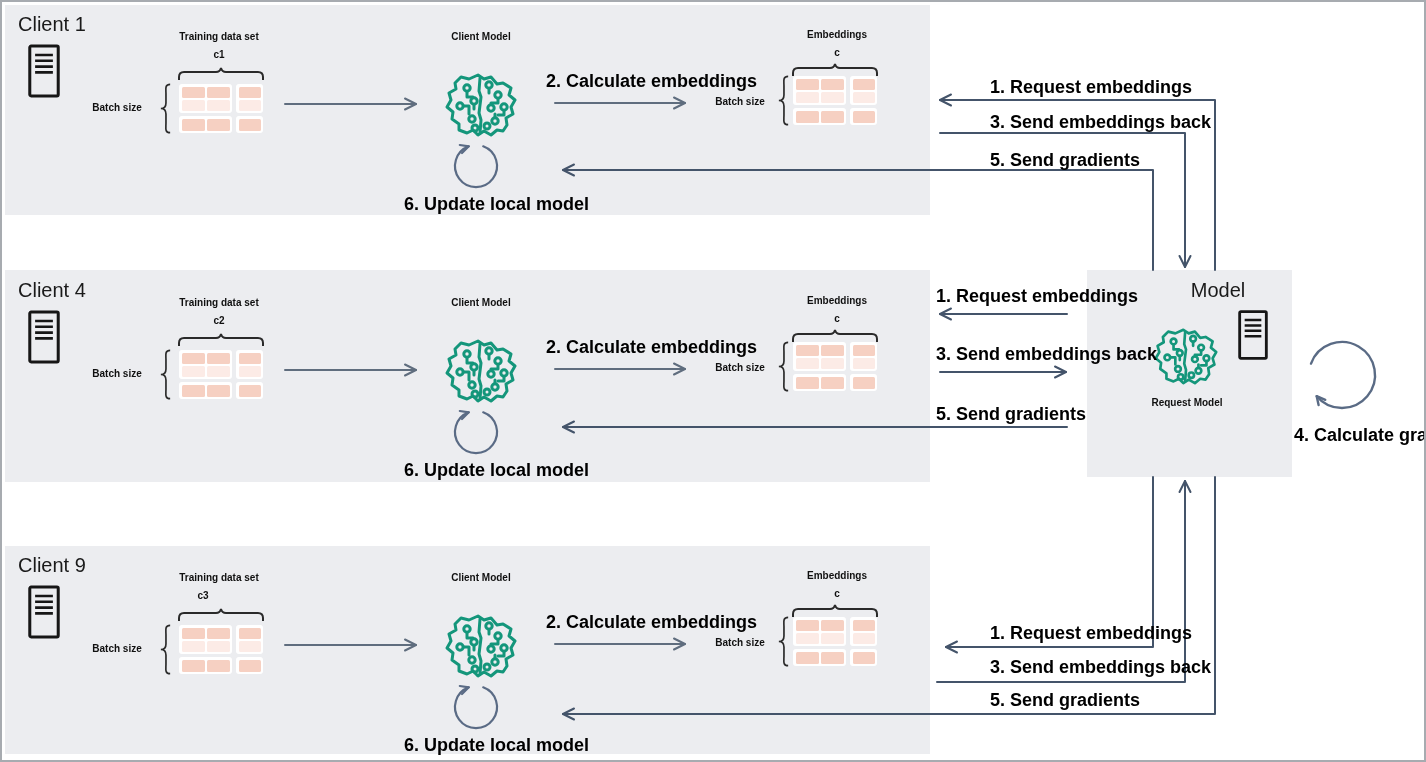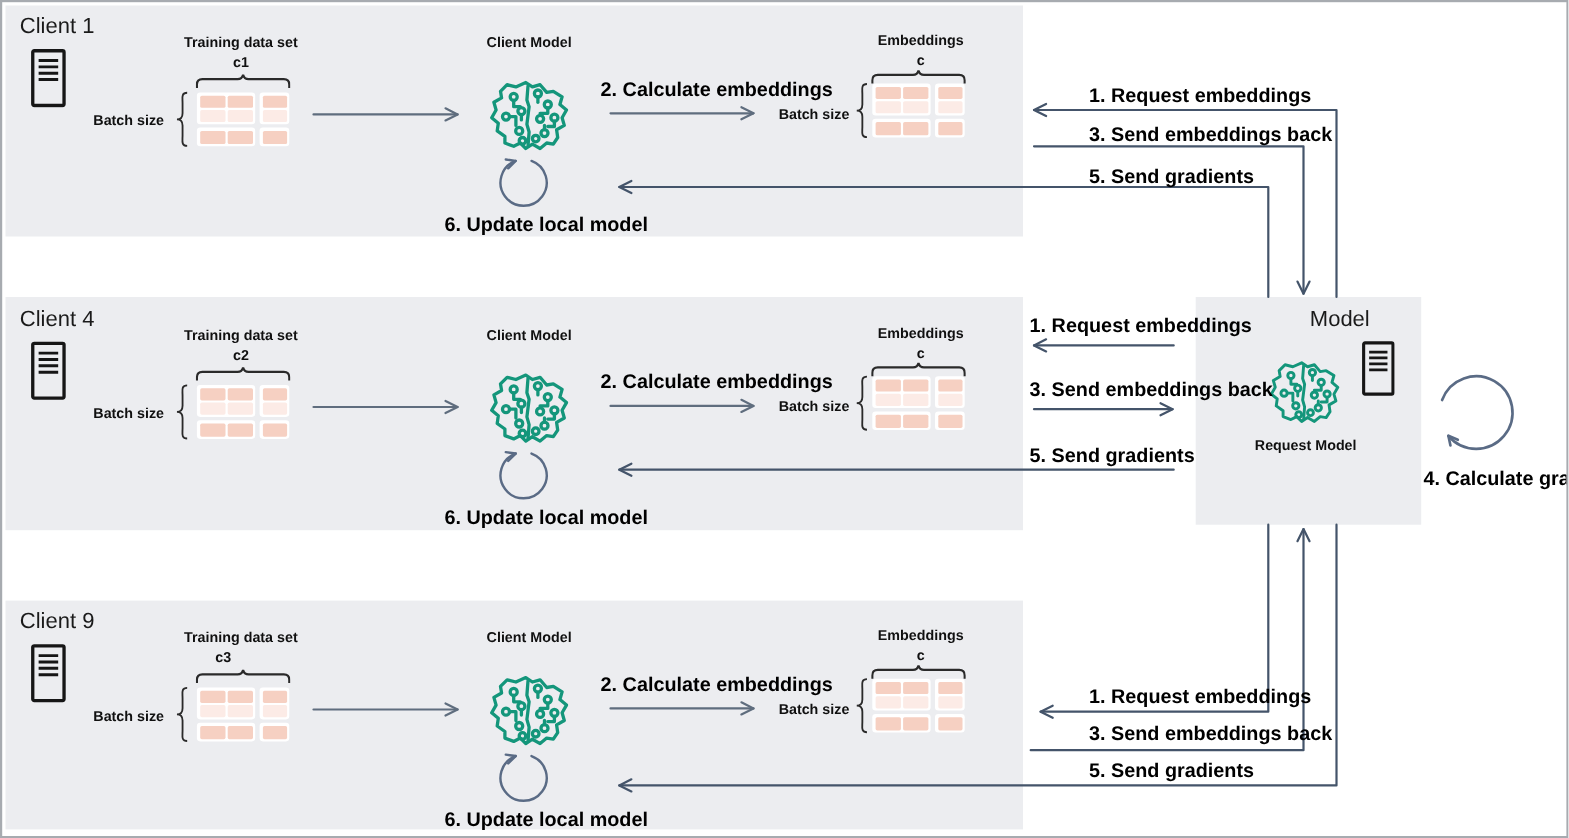--- a/index.html
+++ b/index.html
@@ -2,21 +2,21 @@
 <html><head>
 <meta charset="utf-8">
 <style>
   html,body{margin:0;padding:0;background:#fff;}
   .stage{position:relative;width:1426px;height:762px;background:#fff;
          border:2px solid #a7abb0;box-sizing:border-box;overflow:hidden;
          font-family:"Liberation Sans",sans-serif;}
   .box{position:absolute;background:#ecedf0;z-index:0;}
   .abs{position:absolute;z-index:3;}
   .title{font-size:20px;font-weight:400;color:#1a1a1a;white-space:nowrap;}
-  .lbl{font-size:13px;font-weight:600;color:#101010;white-space:nowrap;}
+  .lbl{font-size:10px;font-weight:600;color:#101010;white-space:nowrap;}
   .step{font-size:18px;font-weight:700;color:#000;white-space:nowrap;}
   .ctr{text-align:center;}
   .rt{text-align:center;}
   svg.overlay{position:absolute;left:0;top:0;z-index:2;pointer-events:none;}
   
   .dt{position:absolute;z-index:1;display:grid;
       grid-template-columns:53px 27px;grid-template-rows:29px 17px;
       column-gap:4px;row-gap:3px;}
   .p{background:#fff;border-radius:3px;padding:2.5px;display:grid;gap:2px;box-sizing:border-box;}
   .p.c2{grid-template-columns:1fr 1fr;}

